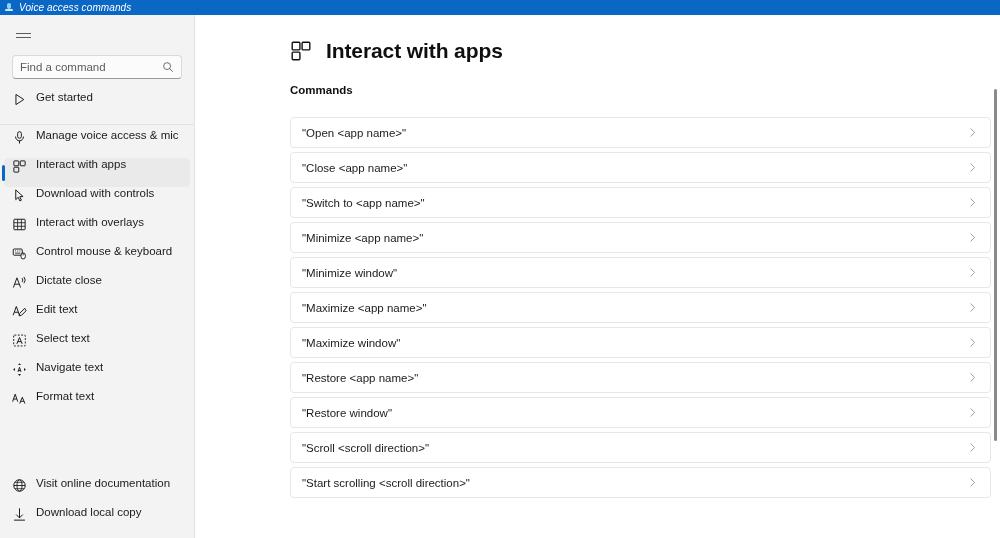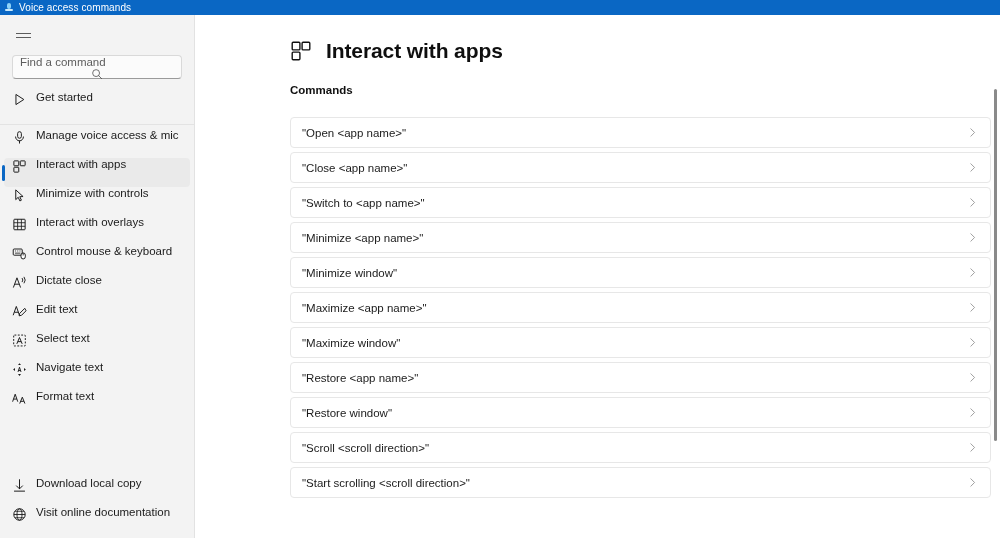--- a/index.html
+++ b/index.html
@@ -39,20 +39,21 @@
     left: 1px; top: 6px;
     width: 8px; height: 2px;
     background: #c9e9fb;
     border-radius: 1px;
   }
   .titlebar-title {
     font-size: 10px;
     color: #ffffff;
     letter-spacing: 0.1px;
     white-space: nowrap;
+    font-style: italic;
   }
 
   
   .shell {
     display: flex;
     height: 523px;
     width: 1000px;
   }
 
   
@@ -87,21 +88,20 @@
   .searchbox {
     margin: 5px 12px 0 12px;
     height: 24px;
     background: #fbfbfb;
     border: 1px solid #d9d9d9;
     border-bottom: 1px solid #9a9a9a;
     border-radius: 4px;
     display: flex;
     align-items: center;
     padding: 0 7px;
-    flex-direction: column;
   }
   .searchbox input {
     flex: 1 1 auto;
     border: none;
     outline: none;
     background: transparent;
     font-family: "Liberation Sans", sans-serif;
     font-size: 11.5px;
     color: #1b1b1b;
     min-width: 0;
@@ -325,21 +325,21 @@
         </span>
         <span class="nav-label">Interact with apps</span>
       </div>
 
       <div class="nav-item">
         <span class="nav-icon">
           <svg width="15" height="15" viewBox="0 0 16 16">
             <path d="M4 2 L4 12.4 L6.6 9.9 L8.4 13.8 L10 13 L8.3 9.3 L11.8 9.1 Z" fill="none" stroke="#1b1b1b" stroke-width="1.05" stroke-linejoin="round"></path>
           </svg>
         </span>
-        <span class="nav-label">Minimize with controls</span>
+        <span class="nav-label">Download with controls</span>
       </div>
 
       <div class="nav-item">
         <span class="nav-icon">
           <svg width="15" height="15" viewBox="0 0 16 16">
             <rect x="2" y="2.4" width="12" height="11.2" rx="0.8" fill="none" stroke="#1b1b1b" stroke-width="1.05"></rect>
             <line x1="6" y1="2.4" x2="6" y2="13.6" stroke="#1b1b1b" stroke-width="0.9"></line>
             <line x1="10" y1="2.4" x2="10" y2="13.6" stroke="#1b1b1b" stroke-width="0.9"></line>
             <line x1="2" y1="6.1" x2="14" y2="6.1" stroke="#1b1b1b" stroke-width="0.9"></line>
             <line x1="2" y1="9.9" x2="14" y2="9.9" stroke="#1b1b1b" stroke-width="0.9"></line>
@@ -417,42 +417,42 @@
             <path d="M0.8 11 L3.4 3.4 L6 11" fill="none" stroke="#1b1b1b" stroke-width="1.05" stroke-linejoin="round" stroke-linecap="round"></path>
             <line x1="1.8" y1="8.6" x2="5" y2="8.6" stroke="#1b1b1b" stroke-width="1.05"></line>
             <path d="M8.4 13 L11 6.6 L13.6 13" fill="none" stroke="#1b1b1b" stroke-width="1.05" stroke-linejoin="round" stroke-linecap="round"></path>
             <line x1="9.4" y1="11 " x2="12.6" y2="11" stroke="#1b1b1b" stroke-width="1.05"></line>
           </svg>
         </span>
         <span class="nav-label">Format text</span>
       </div>
 
       <div class="nav-bottom">
-        <div class="nav-item">
-          <span class="nav-icon">
-            <svg width="15" height="15" viewBox="0 0 16 16">
-              <line x1="8" y1="1.8" x2="8" y2="11.4" stroke="#1b1b1b" stroke-width="1.05" stroke-linecap="round"></line>
-              <path d="M4.8 8.4 L8 11.6 L11.2 8.4" fill="none" stroke="#1b1b1b" stroke-width="1.05" stroke-linecap="round" stroke-linejoin="round"></path>
-              <line x1="2.6" y1="14" x2="13.4" y2="14" stroke="#1b1b1b" stroke-width="1.05" stroke-linecap="round"></line>
-            </svg>
-          </span>
-          <span class="nav-label">Download local copy</span>
-        </div>
         <div class="nav-item">
           <span class="nav-icon">
             <svg width="15" height="15" viewBox="0 0 16 16">
               <circle cx="8" cy="8" r="6.1" fill="none" stroke="#1b1b1b" stroke-width="1.05"></circle>
               <ellipse cx="8" cy="8" rx="2.7" ry="6.1" fill="none" stroke="#1b1b1b" stroke-width="0.95"></ellipse>
               <line x1="2" y1="8" x2="14" y2="8" stroke="#1b1b1b" stroke-width="0.95"></line>
               <line x1="3.2" y1="4.6" x2="12.8" y2="4.6" stroke="#1b1b1b" stroke-width="0.8"></line>
               <line x1="3.2" y1="11.4" x2="12.8" y2="11.4" stroke="#1b1b1b" stroke-width="0.8"></line>
             </svg>
           </span>
           <span class="nav-label">Visit online documentation</span>
         </div>
+        <div class="nav-item">
+          <span class="nav-icon">
+            <svg width="15" height="15" viewBox="0 0 16 16">
+              <line x1="8" y1="1.8" x2="8" y2="11.4" stroke="#1b1b1b" stroke-width="1.05" stroke-linecap="round"></line>
+              <path d="M4.8 8.4 L8 11.6 L11.2 8.4" fill="none" stroke="#1b1b1b" stroke-width="1.05" stroke-linecap="round" stroke-linejoin="round"></path>
+              <line x1="2.6" y1="14" x2="13.4" y2="14" stroke="#1b1b1b" stroke-width="1.05" stroke-linecap="round"></line>
+            </svg>
+          </span>
+          <span class="nav-label">Download local copy</span>
+        </div>
       </div>
 
     </div>
   </div>
 
   <div class="content">
     <div class="content-inner">
 
       <div class="page-title-row">
         <span class="page-title-icon">

